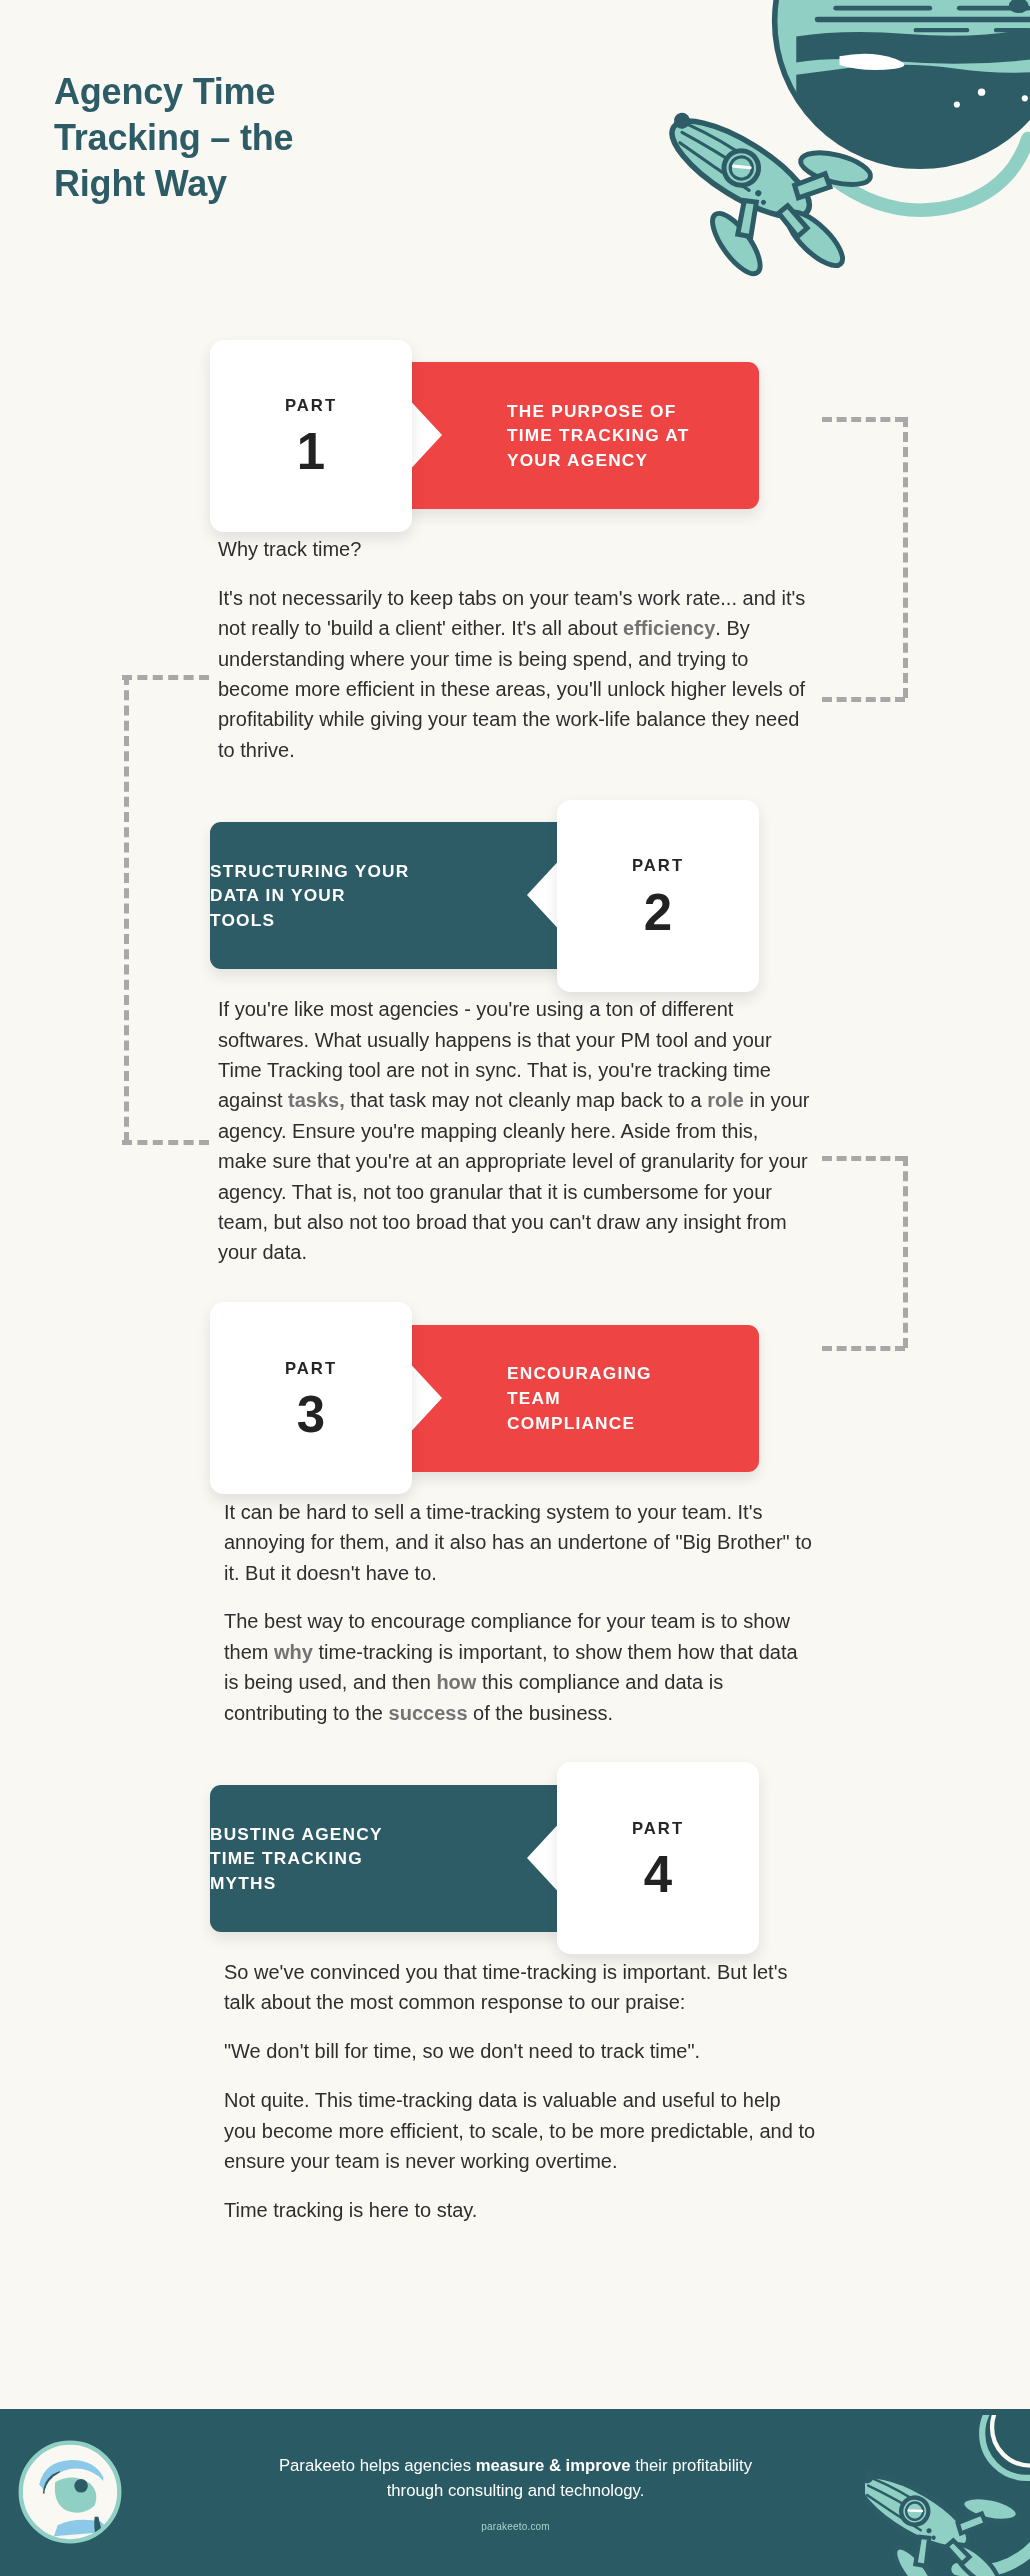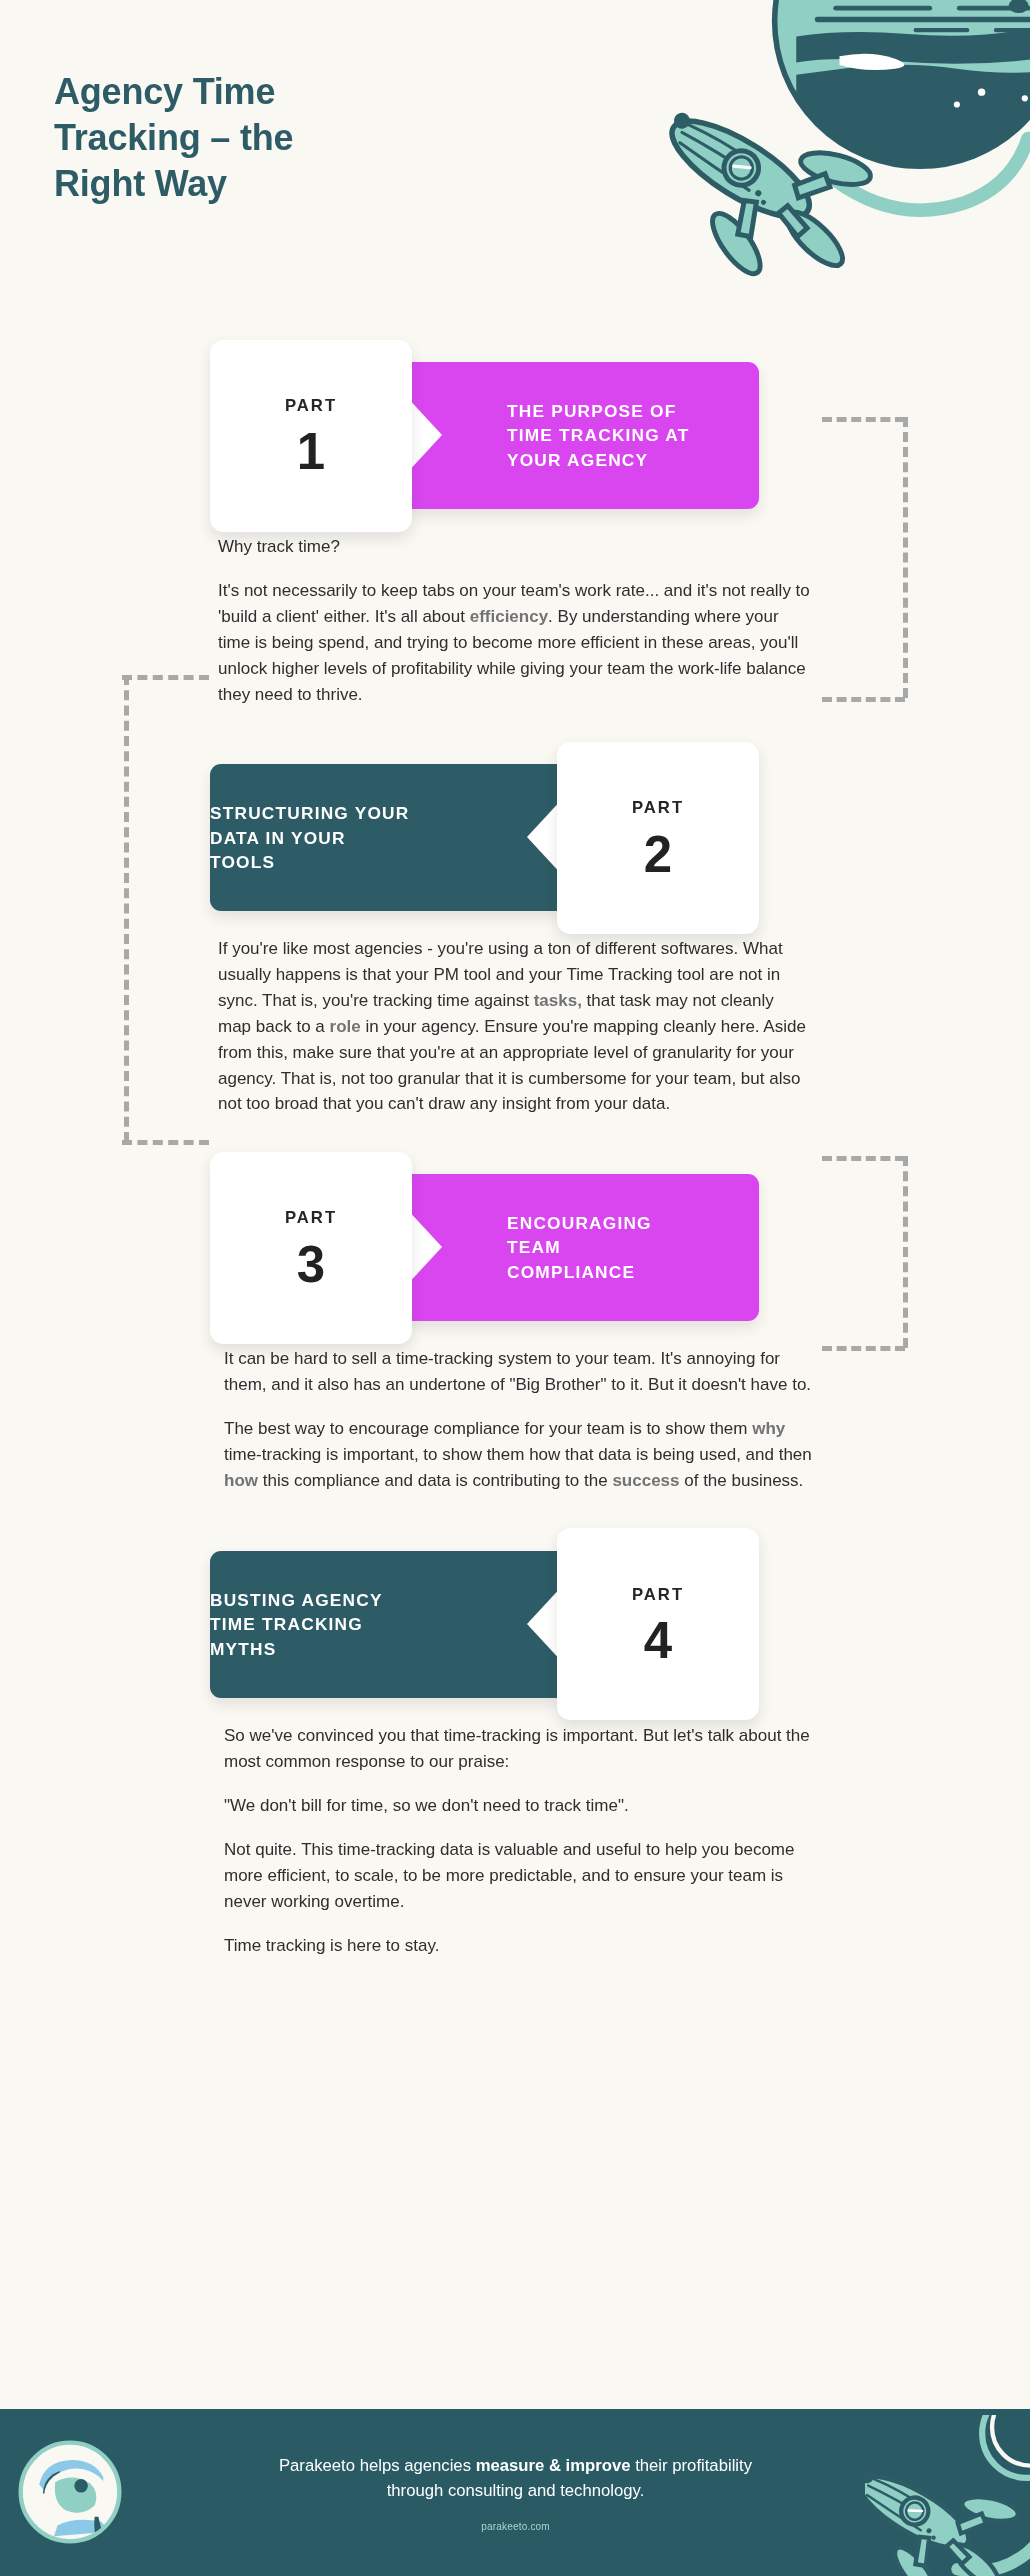--- a/index.html
+++ b/index.html
@@ -116,21 +116,21 @@
     position: absolute;
     width: 0; height: 0;
     z-index: 2;
   }
 
   
   .part-left .num-card { left: 210px; }
   .part-left .banner {
     left: 408px;
     right: 272px;
-    background: #d946ef;
+    background: #ef4444;
     padding-left: 99px;
     border-top-left-radius: 0;
     border-bottom-left-radius: 0;
   }
   .part-left .notch {
     left: 405px;
     top: 74px;
     border-top: 40px solid transparent;
     border-bottom: 40px solid transparent;
     border-left: 37px solid #ffffff;
@@ -155,21 +155,21 @@
 
   
   .part-body {
     position: relative;
     margin-left: 218px;
     width: 593px;
     padding-top: 21px;
     padding-bottom: 16px;
   }
   .part-body p {
-    font-size: 17px;
+    font-size: 20px;
     line-height: 1.52;
     color: #2e2e2e;
     margin-bottom: 18.5px;
   }
   .part-body p:last-child { margin-bottom: 0; }
   .part-body b { font-weight: bold; color: #737373; }
 
   .part-3 .part-body, .part-4 .part-body { margin-left: 224px; }
 
   

